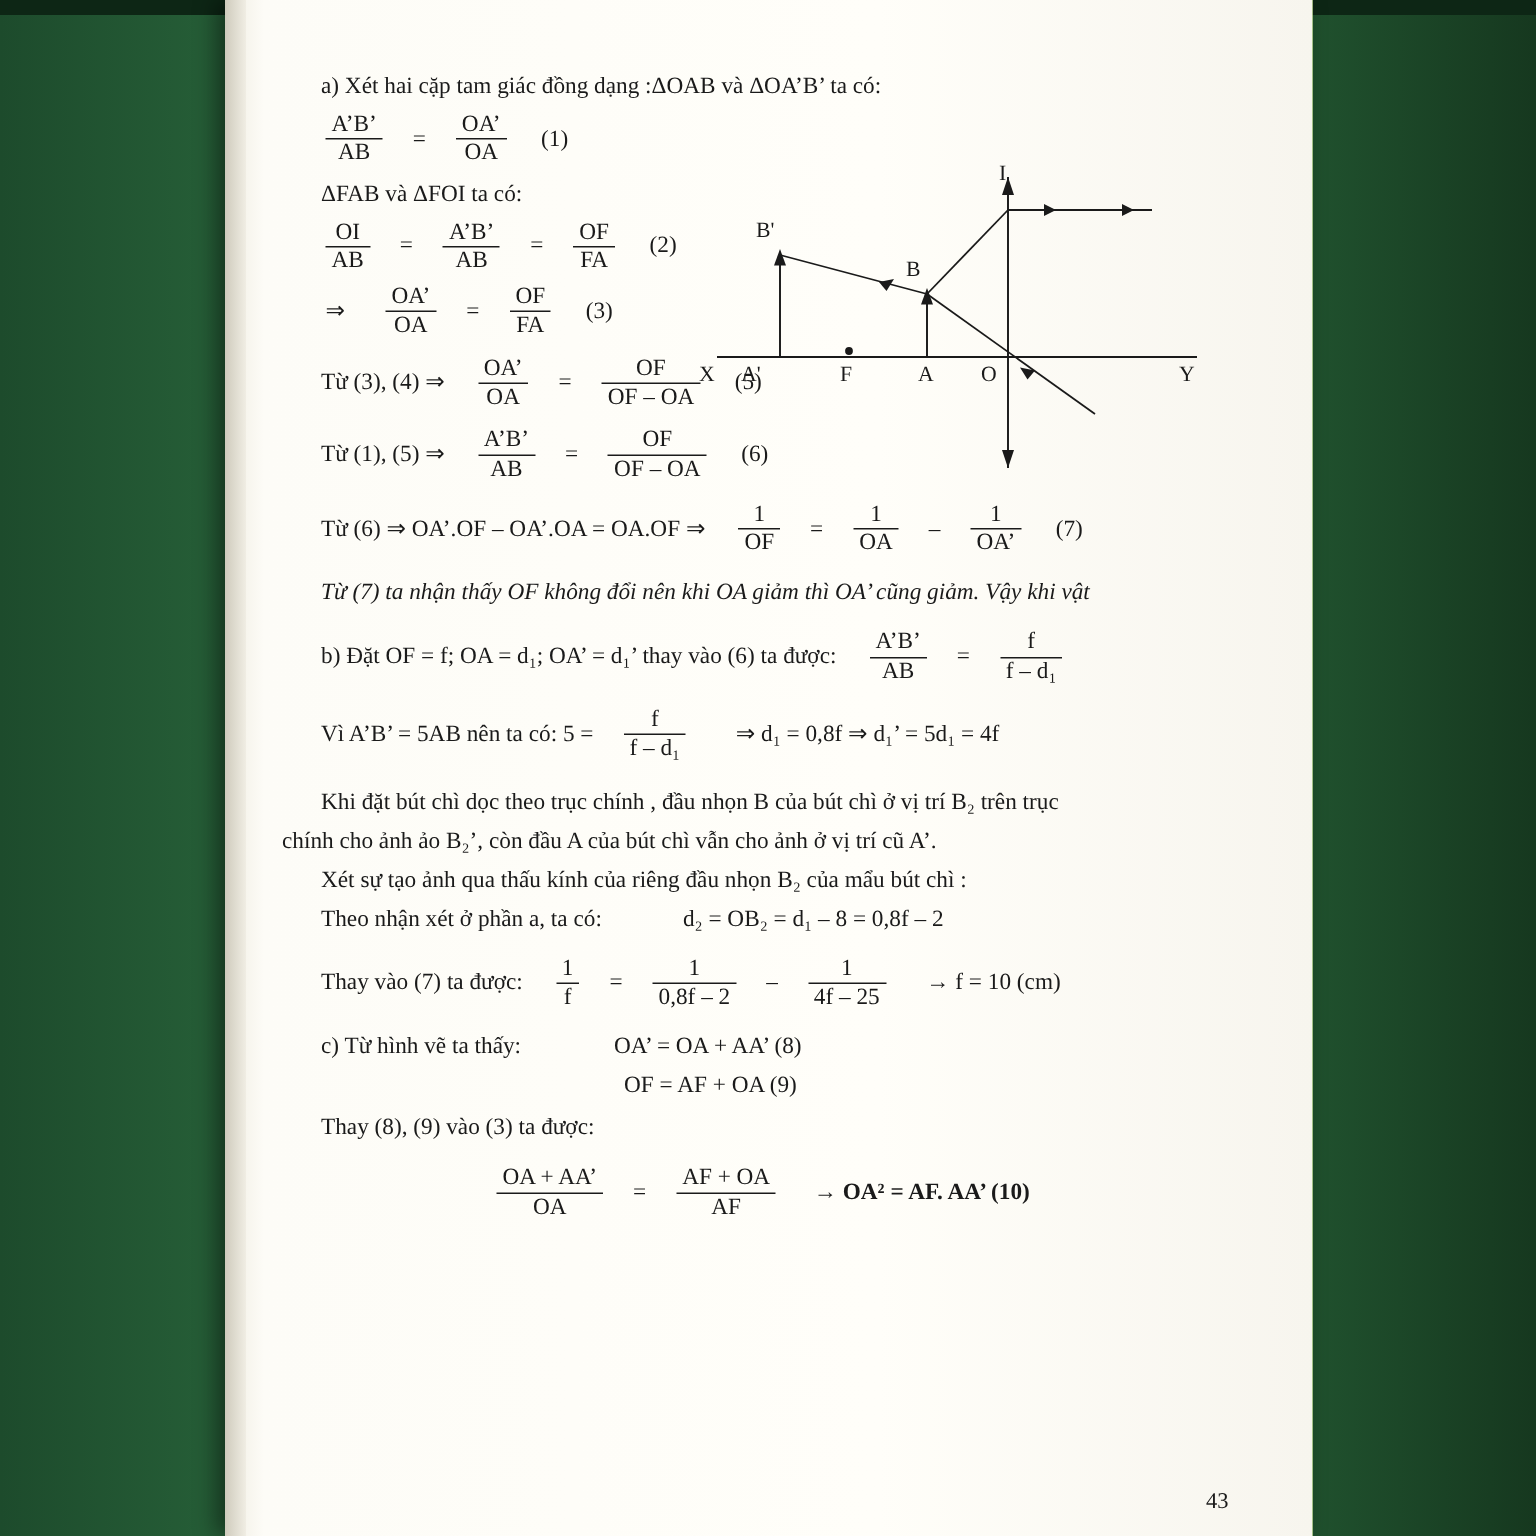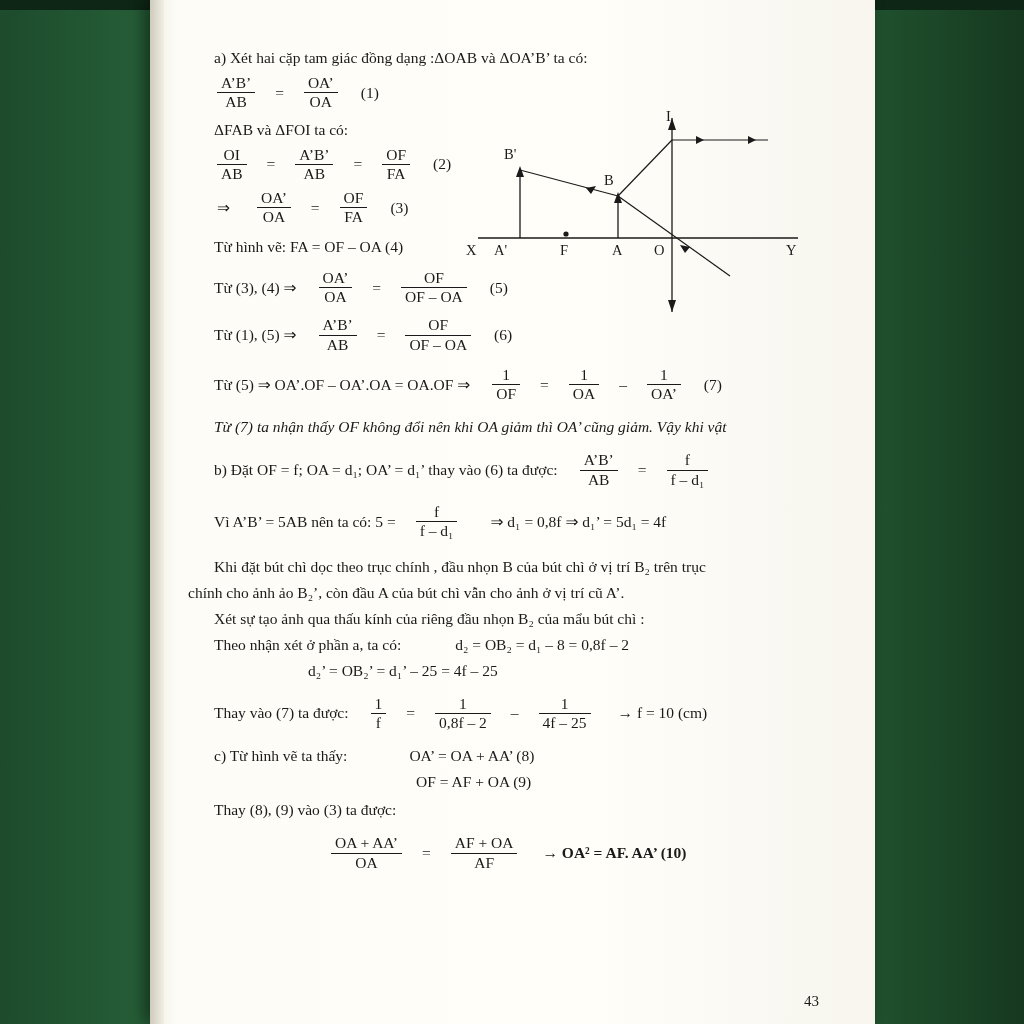--- a/index.html
+++ b/index.html
@@ -101,21 +101,20 @@
         <span class="den">OA</span>
       </span>
       <span class="op">=</span>
       <span class="frac">
         <span class="num">OF</span>
         <span class="den">FA</span>
       </span>
       <span style="margin-left:6px;">(3)</span>
     </div>
 
-    <div class="row indent" style="margin-top:8px;">Từ hình vẽ: FA = OF – OA (4)</div>
 
     <div class="row indent mrow" style="margin-top:10px;">
       <span>Từ (3), (4) ⇒</span>
       <span class="frac" style="margin-left:8px;">
         <span class="num">OA’</span>
         <span class="den">OA</span>
       </span>
       <span class="op">=</span>
       <span class="frac">
         <span class="num">OF</span>
@@ -132,21 +131,21 @@
       </span>
       <span class="op">=</span>
       <span class="frac">
         <span class="num">OF</span>
         <span class="den">OF – OA</span>
       </span>
       <span style="margin-left:6px;">(6)</span>
     </div>
 
     <div class="row indent mrow" style="margin-top:12px;">
-      <span>Từ (5) ⇒ OA’.OF – OA’.OA = OA.OF ⇒</span>
+      <span>Từ (6) ⇒ OA’.OF – OA’.OA = OA.OF ⇒</span>
       <span class="frac" style="margin-left:8px;">
         <span class="num">1</span>
         <span class="den">OF</span>
       </span>
       <span class="op">=</span>
       <span class="frac">
         <span class="num">1</span>
         <span class="den">OA</span>
       </span>
       <span class="op">–</span>
@@ -182,21 +181,20 @@
     </div>
 
     <div class="row indent" style="margin-top:14px;">Khi đặt bút chì dọc theo trục chính , đầu nhọn B của bút chì ở vị trí B₂ trên trục</div>
     <div class="row">chính cho ảnh ảo B₂’, còn đầu A của bút chì vẫn cho ảnh ở vị trí cũ A’.</div>
     <div class="row indent" style="margin-top:2px;">Xét sự tạo ảnh qua thấu kính của riêng đầu nhọn B₂ của mẩu bút chì :</div>
 
     <div class="row indent mrow" style="margin-top:2px;">
       <span>Theo nhận xét ở phần a, ta có:</span>
       <span style="margin-left:40px;">d₂ = OB₂ = d₁ – 8 = 0,8f – 2</span>
     </div>
-    <div class="row indent3" style="margin-top:2px;">d₂’ = OB₂’ = d₁’ – 25 = 4f – 25</div>
 
     <div class="row indent mrow" style="margin-top:12px;">
       <span>Thay vào (7) ta được:</span>
       <span class="frac" style="margin-left:8px;">
         <span class="num">1</span>
         <span class="den">f</span>
       </span>
       <span class="op">=</span>
       <span class="frac">
         <span class="num">1</span>

